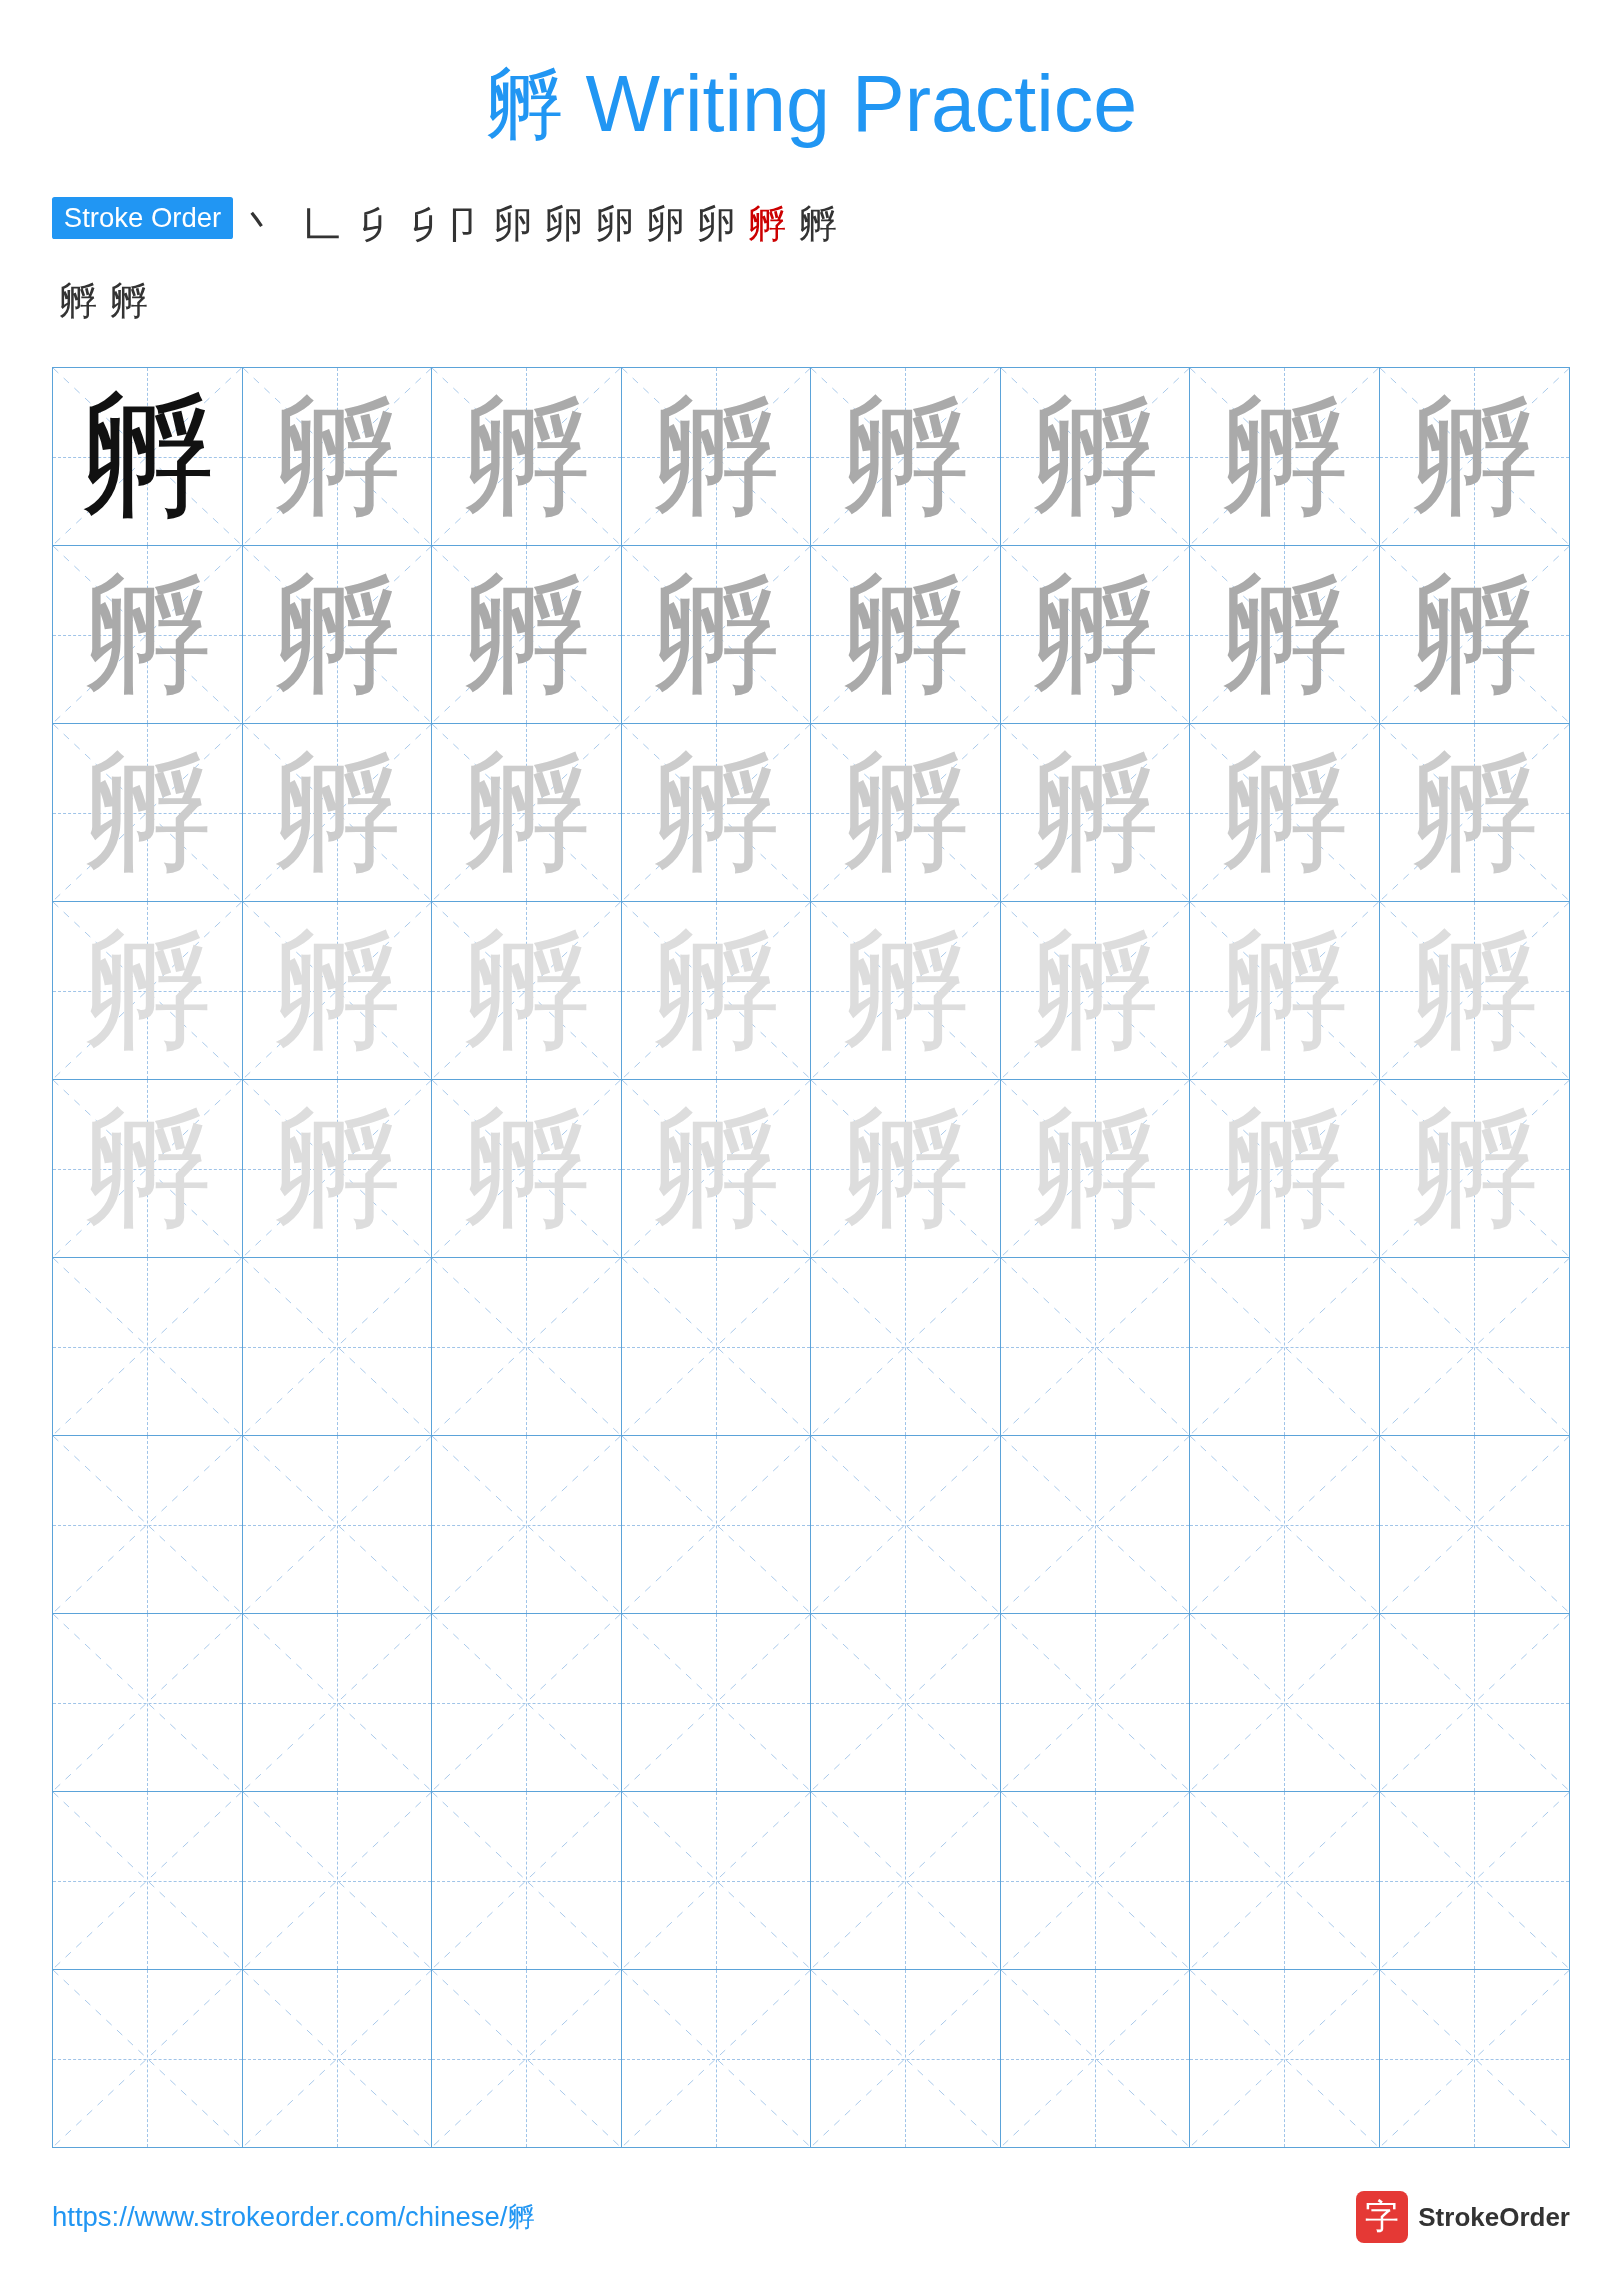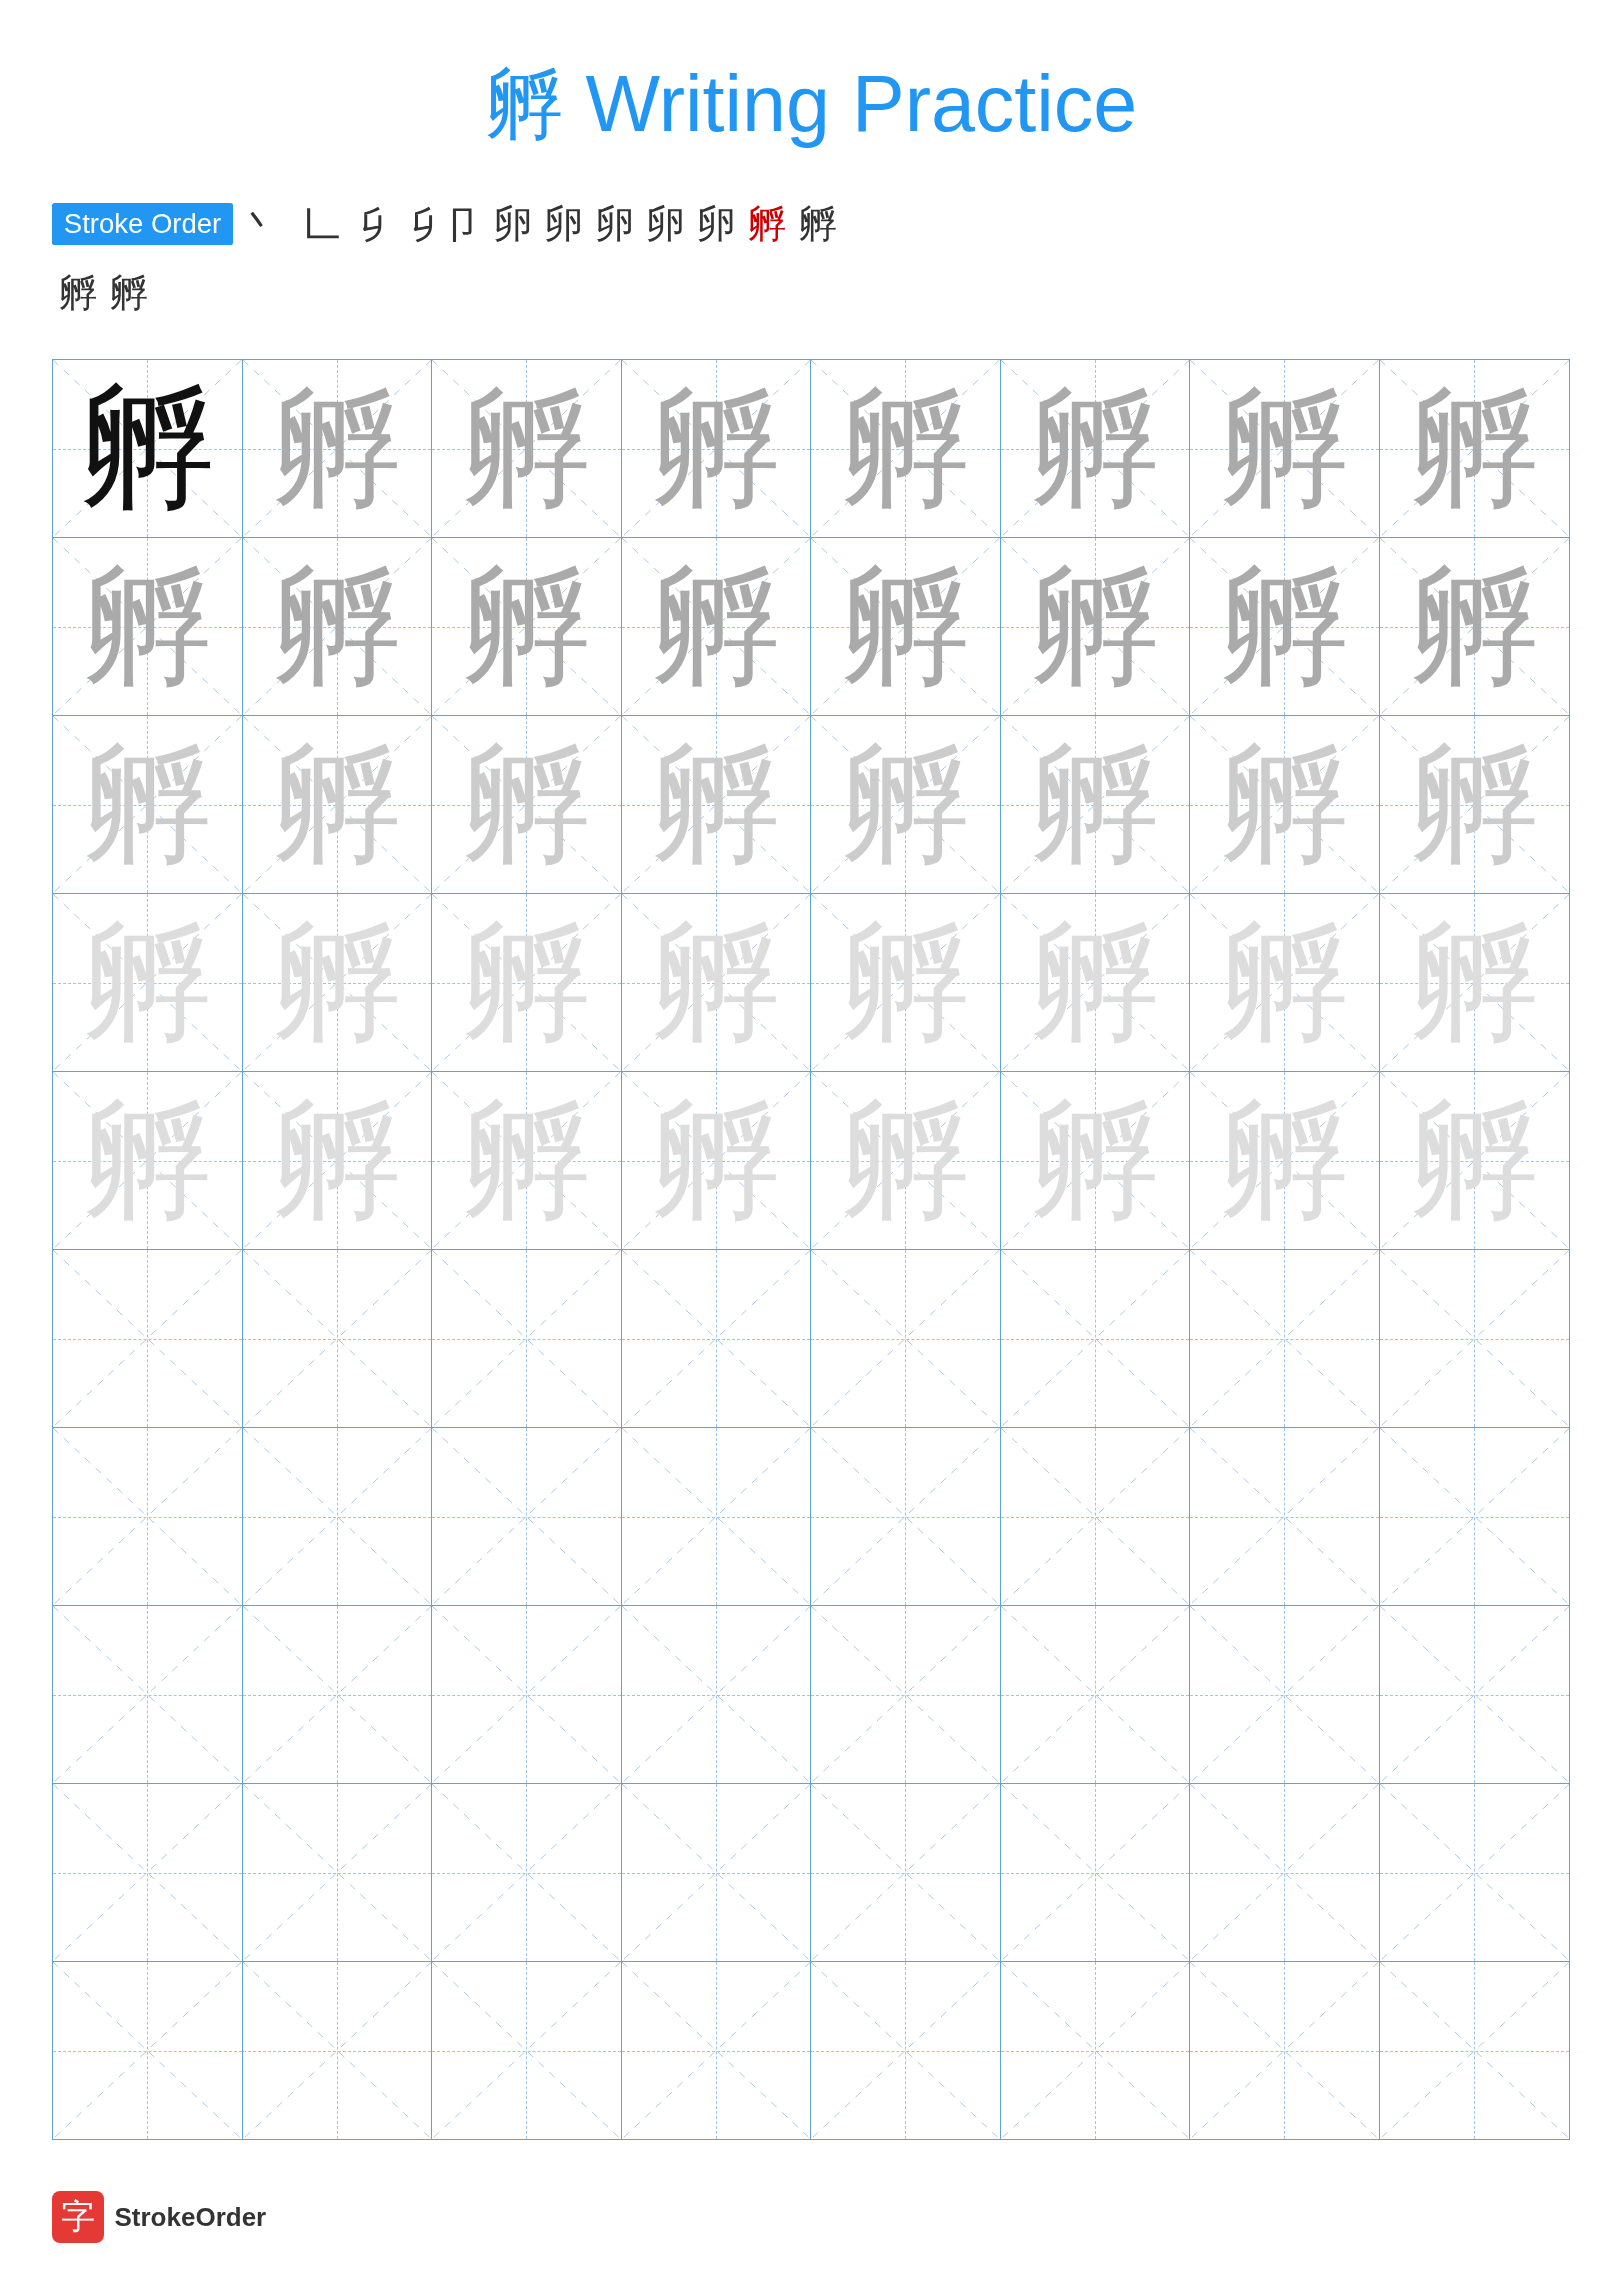--- a/index.html
+++ b/index.html
@@ -24,24 +24,24 @@
     .page-title .char {
       color: #2196F3;
     }
 
     .stroke-order-section {
       padding: 0 52px 19.6px 52px;
     }
 
     .stroke-order-row {
       display: flex;
-      align-items: center;
+      align-items: flex-start;
       flex-wrap: wrap;
       gap: 6.5px;
-      margin-bottom: 15px;
+      margin-bottom: 23px;
     }
 
     .stroke-order-badge {
       background: #2196F3;
       color: #fff;
       font-size: 27.5px;
       font-family: sans-serif;
       padding: 5.2px 11.8px;
       border-radius: 2.6px;
       white-space: nowrap;
@@ -781,20 +781,21 @@
     <div class="grid-cell">
         <svg class="diag" viewBox="0 0 100 100" preserveAspectRatio="none">
           <line x1="0" y1="0" x2="100" y2="100" stroke="#a0c4e8" stroke-width="0.5" stroke-dasharray="4,4"></line>
           <line x1="100" y1="0" x2="0" y2="100" stroke="#a0c4e8" stroke-width="0.5" stroke-dasharray="4,4"></line>
         </svg>
       </div>
   </div>
 </div>
 
 <div class="footer">
+  <a class="footer-url">https://www.strokeorder.com/chinese/孵</a>
   <div class="footer-logo">
     <div class="logo-icon">
       <span>字</span>
     </div>
     <span class="logo-text">StrokeOrder</span>
   </div>
 </div>
 
 
 </body></html>

